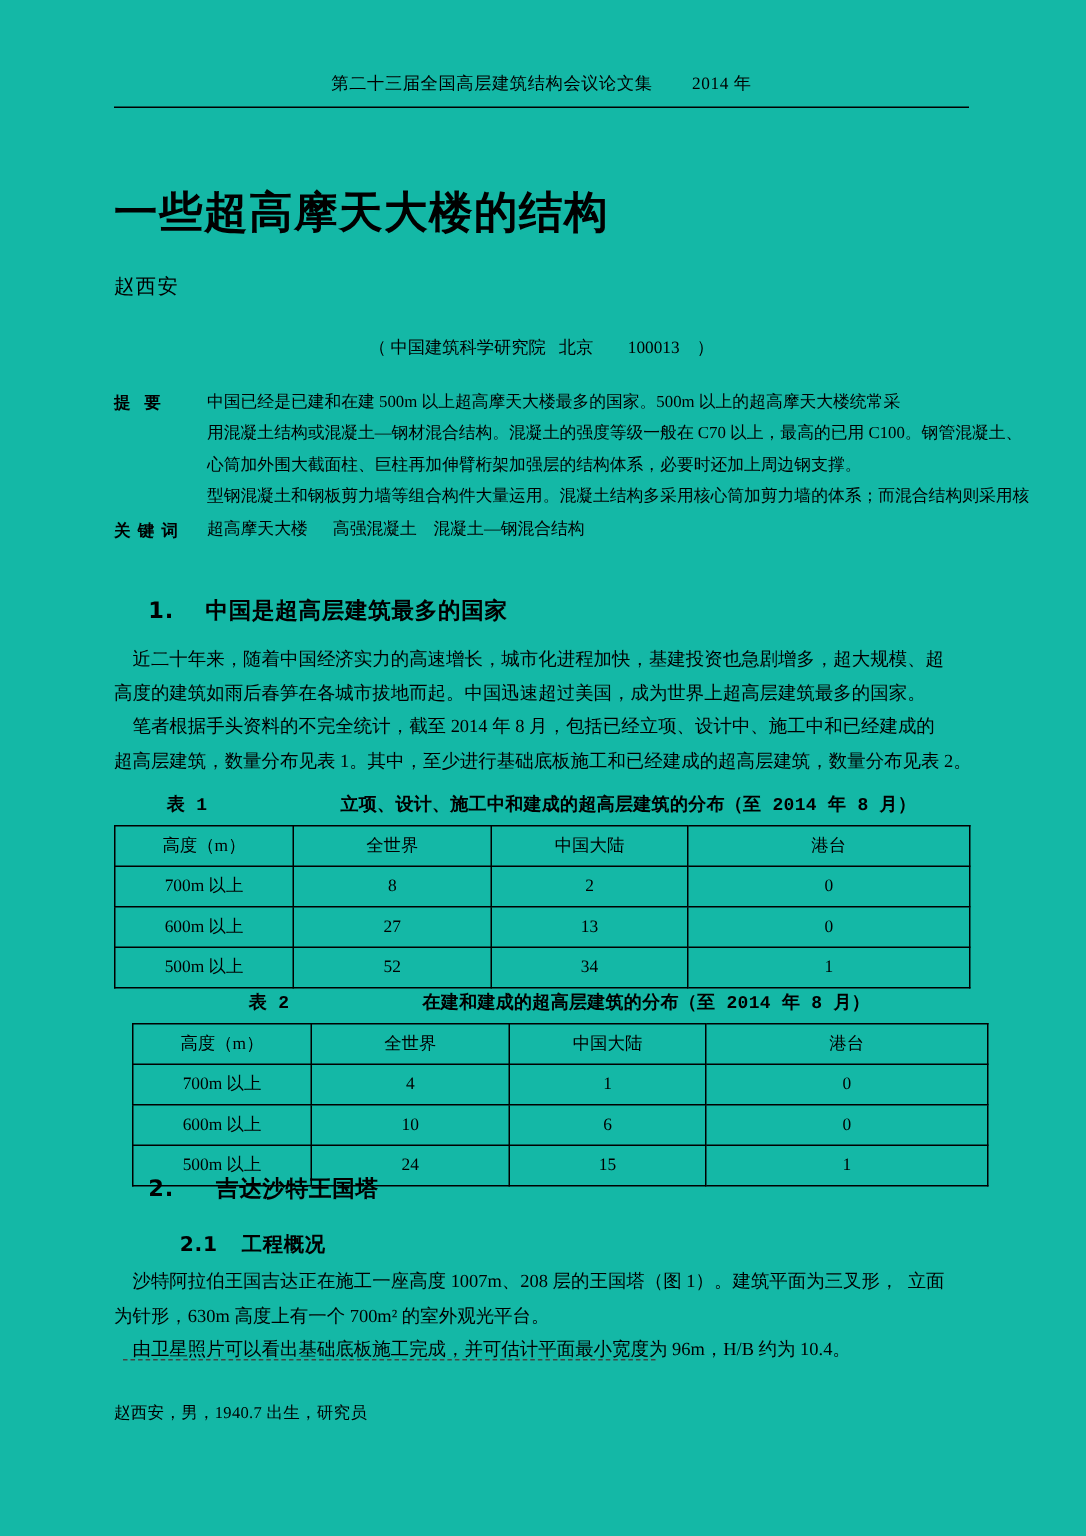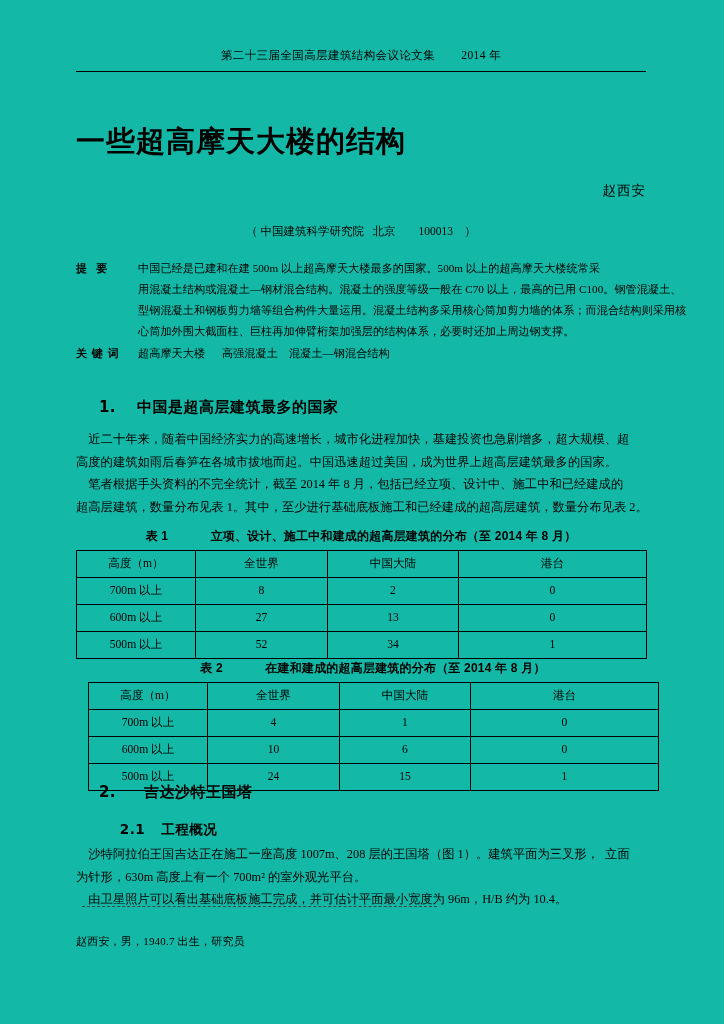--- a/index.html
+++ b/index.html
@@ -51,21 +51,21 @@
     font-weight: bold;
     font-size: 29px;
     letter-spacing: 1px;
     line-height: 1.2;
   }
   .doc-author {
     position: absolute;
     left: 76px;
     top: 182px;
     width: 570px;
-    text-align: right;
+    text-align: left;
     font-size: 13.5px;
     letter-spacing: 1px;
   }
   .doc-affil {
     position: absolute;
     left: 76px;
     top: 224px;
     width: 570px;
     text-align: center;
     font-size: 11.5px;
@@ -138,21 +138,21 @@
     line-height: 22.5px;
   }
   .para p {
     margin: 0;
     white-space: pre;
   }
 
   
   .tbl-wrap { position: absolute; left: 76px; width: 570px; }
   .tbl-caption {
-    font-family: Liberation Sans, sans-serif;
+    font-family: Liberation Mono, monospace;
     font-weight: bold;
     font-size: 12px;
     margin-bottom: 5px;
     white-space: pre;
     text-align: center;
     letter-spacing: 0.2px;
   }
   table.dist {
     border-collapse: collapse;
     width: 570px;
@@ -202,22 +202,22 @@
   <div class="doc-title">一些超高摩天大楼的结构</div>
   <div class="doc-author">赵西安</div>
   <div class="doc-affil">（ 中国建筑科学研究院   北京        100013    ）</div>
 
   <div class="abs-block">
     <div class="abs-row">
       <div class="abs-label">提  要</div>
       <div class="abs-body">
         <p>中国已经是已建和在建 500m 以上超高摩天大楼最多的国家。500m 以上的超高摩天大楼统常采</p>
         <p>用混凝土结构或混凝土—钢材混合结构。混凝土的强度等级一般在 C70 以上，最高的已用 C100。钢管混凝土、</p>
+        <p>心筒加外围大截面柱、巨柱再加伸臂桁架加强层的结构体系，必要时还加上周边钢支撑。</p>
         <p>型钢混凝土和钢板剪力墙等组合构件大量运用。混凝土结构多采用核心筒加剪力墙的体系；而混合结构则采用核</p>
-        <p>心筒加外围大截面柱、巨柱再加伸臂桁架加强层的结构体系，必要时还加上周边钢支撑。</p>
       </div>
     </div>
     <div class="abs-row kw-row">
       <div class="abs-label">关 键 词</div>
       <div class="abs-body kw-body">超高摩天大楼      高强混凝土    混凝土—钢混合结构</div>
     </div>
   </div>
 
   <div class="h1" style="top:380px;">
     <span>1.</span><span style="display:inline-block;width:21px;"></span><span>中国是超高层建筑最多的国家</span>

